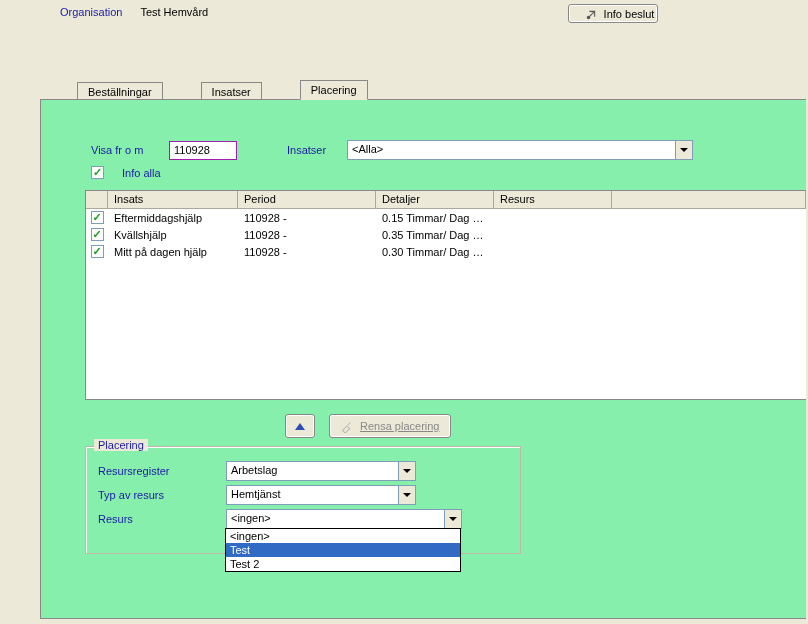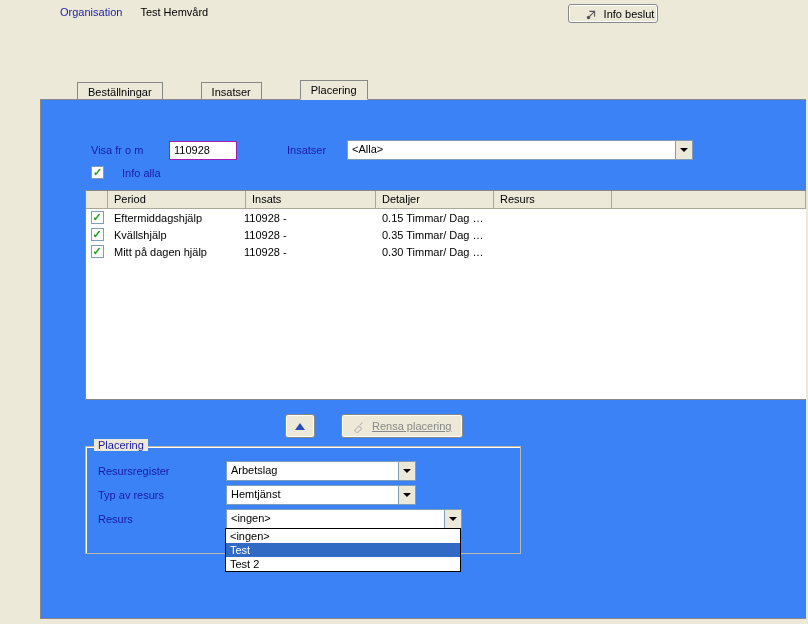--- a/index.html
+++ b/index.html
@@ -67,21 +67,21 @@
     border-bottom: 1px solid #ece9d8;
     top: 0;
     z-index: 2;
   }
   .tab-page {
     position: absolute;
     top: 99px; left: 40px; right: 2px;
     height: 520px;
     border: 1px solid #888;
     border-right: none;
-    background: #3b82f6;
+    background: #86efac;
   }
   .filter-row {
     position: absolute;
     top: 40px; left: 50px; right: 20px;
     display: flex; align-items: center;
   }
   .filter-row .lbl { color: #1a1aa5; }
   .txt {
     height: 19px;
     border: 1px solid #a21caf;
@@ -170,21 +170,21 @@
     padding: 1px 6px;
     overflow: hidden;
     white-space: nowrap;
     text-overflow: ellipsis;
     font-size: 11px;
   }
   .gc.col-chk { display:flex; align-items:center; justify-content:center; padding:0; }
   .mid-btns {
     position: absolute;
     top: 314px; left: 244px;
-    display: flex; gap: 26px;
+    display: flex; gap: 14px;
   }
   .sq-btn {
     width: 30px; height: 24px;
     background: #ece9d8;
     border: 1px solid #888;
     border-radius: 3px;
     box-shadow: 0 0 0 1px #fff inset;
     display:flex;align-items:center;justify-content:center;
     cursor:pointer;
   }
@@ -282,22 +282,22 @@
     </div>
 
     <div class="visa-alla-row">
       <span class="chk checked"></span>
       <span style="color:#1a1aa5">Info alla</span>
     </div>
 
     <div class="grid">
       <div class="grid-head">
         <div class="gh col-chk"></div>
+        <div class="gh col-insats">Insats</div>
         <div class="gh col-period">Period</div>
-        <div class="gh col-insats">Insats</div>
         <div class="gh col-det">Detaljer</div>
         <div class="gh col-res">Resurs</div>
         <div class="gh col-rest"></div>
       </div>
       <div class="grid-body" id="grid-body">
           <div class="grow">
             <div class="gc col-chk">
               <span class="chk checked"></span>
             </div>
             <div class="gc col-insats">Eftermiddagshjälp</div>

